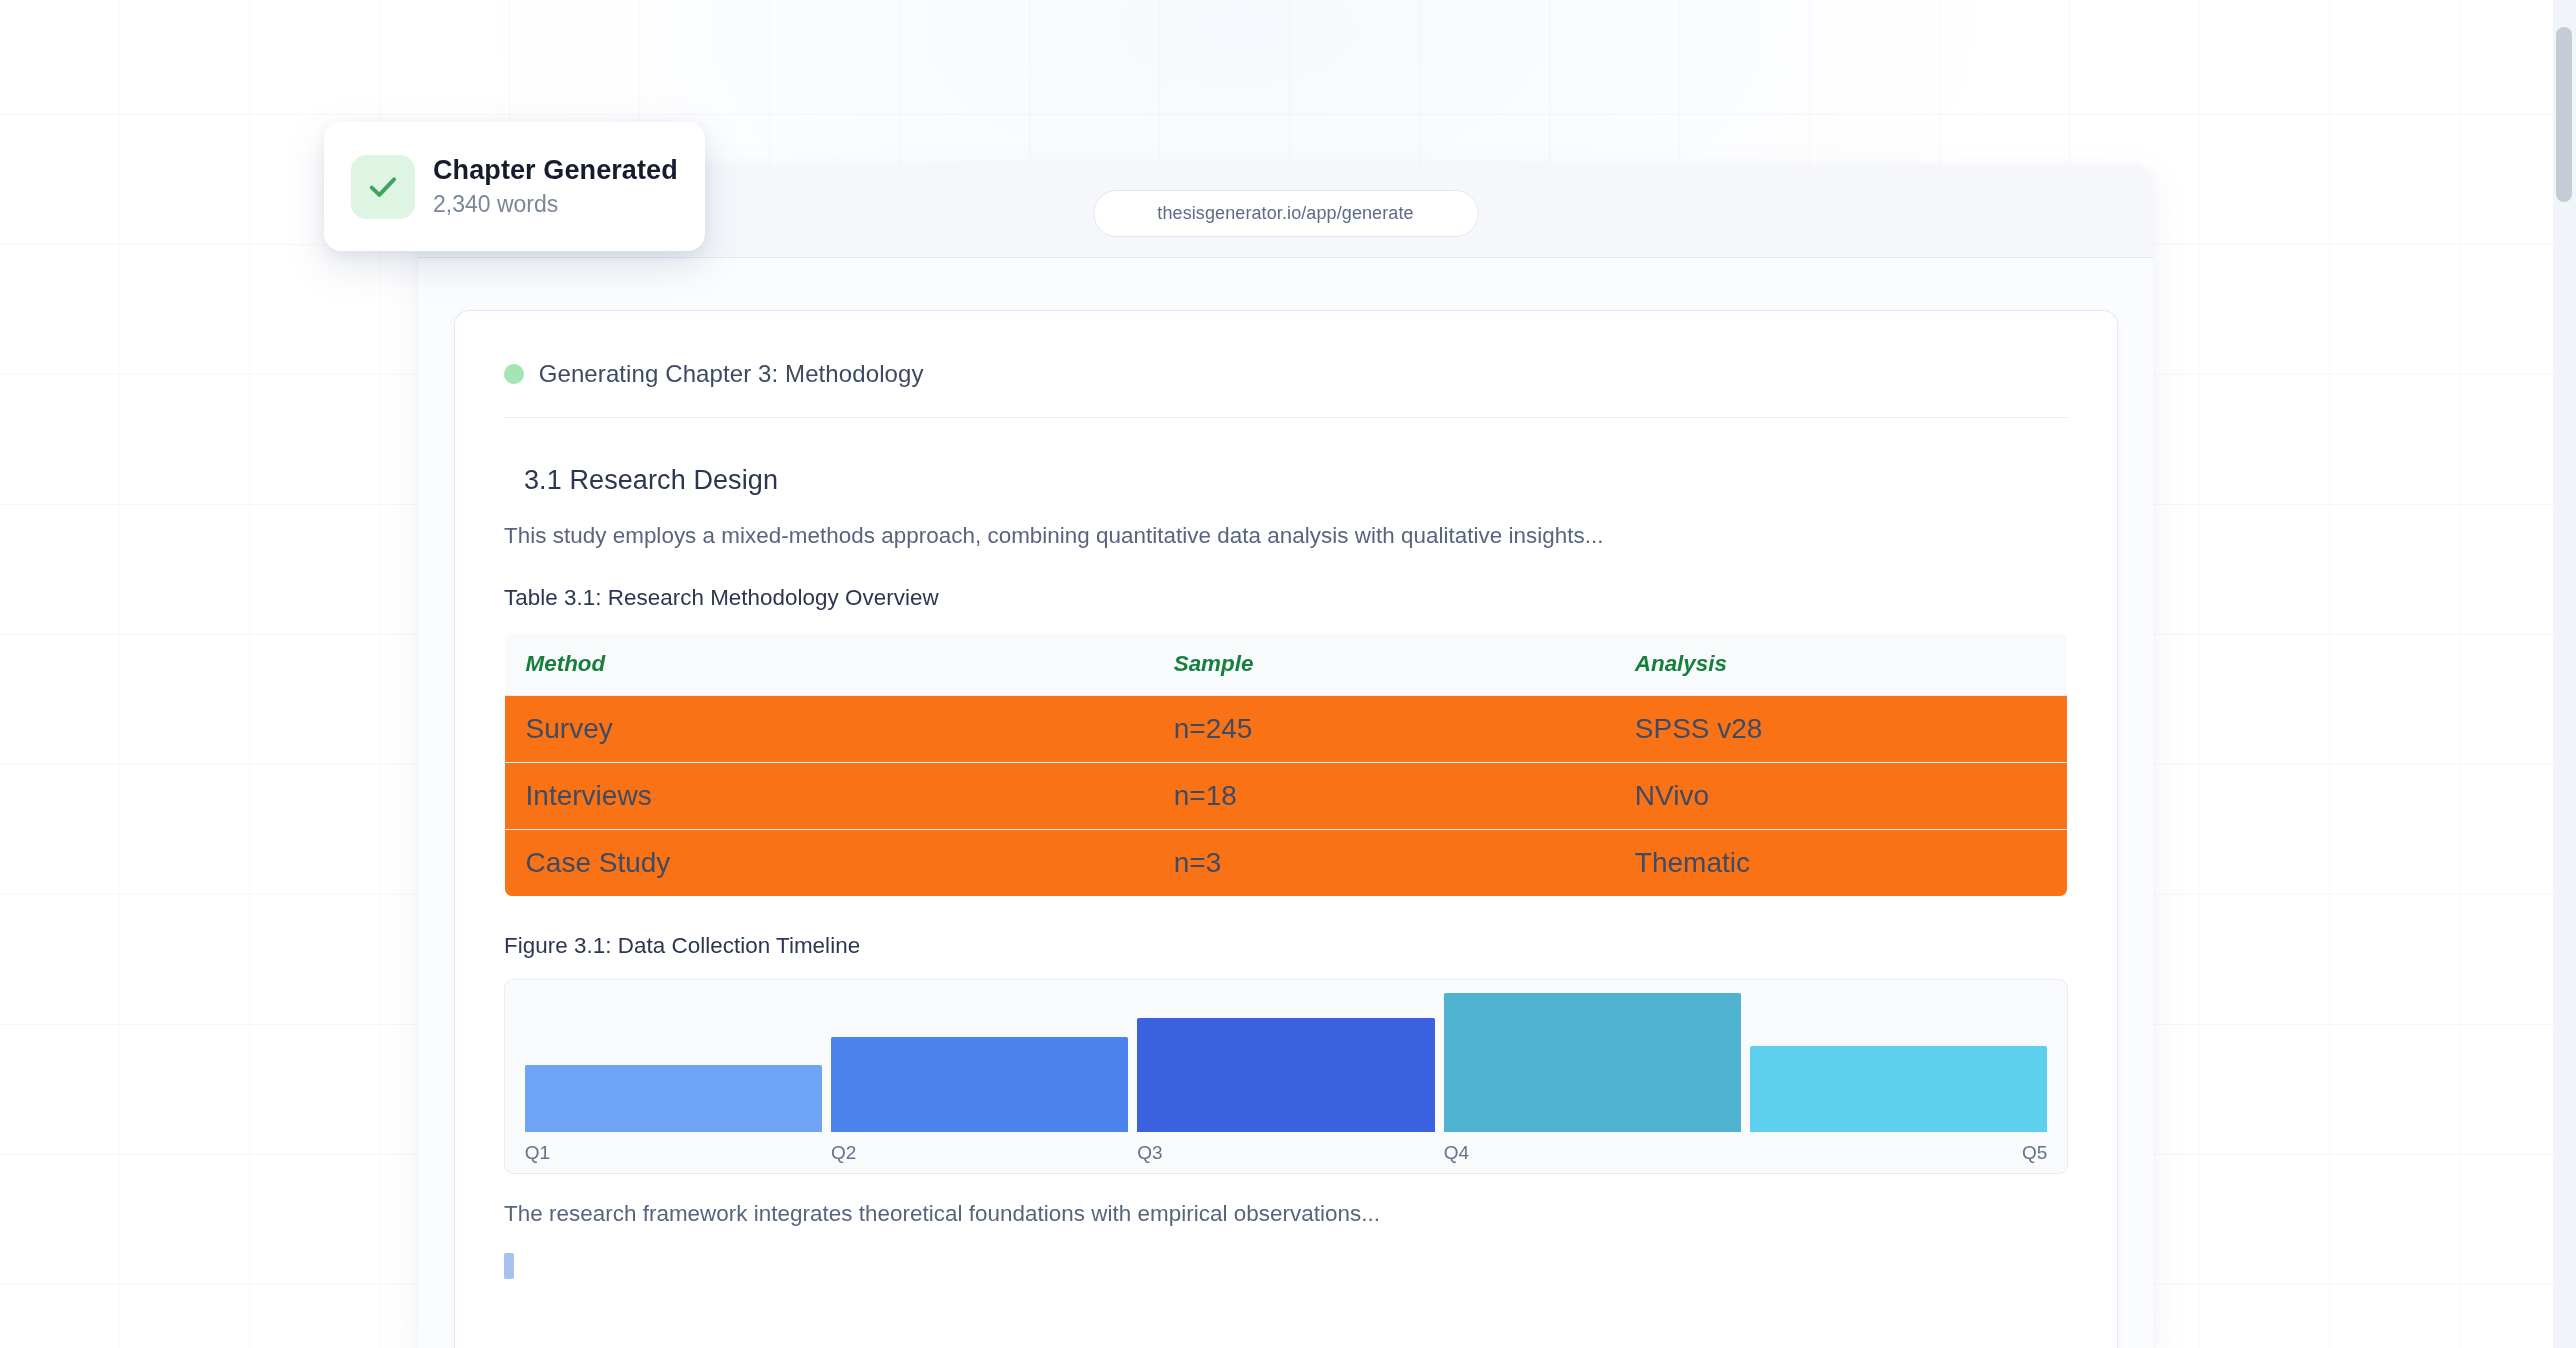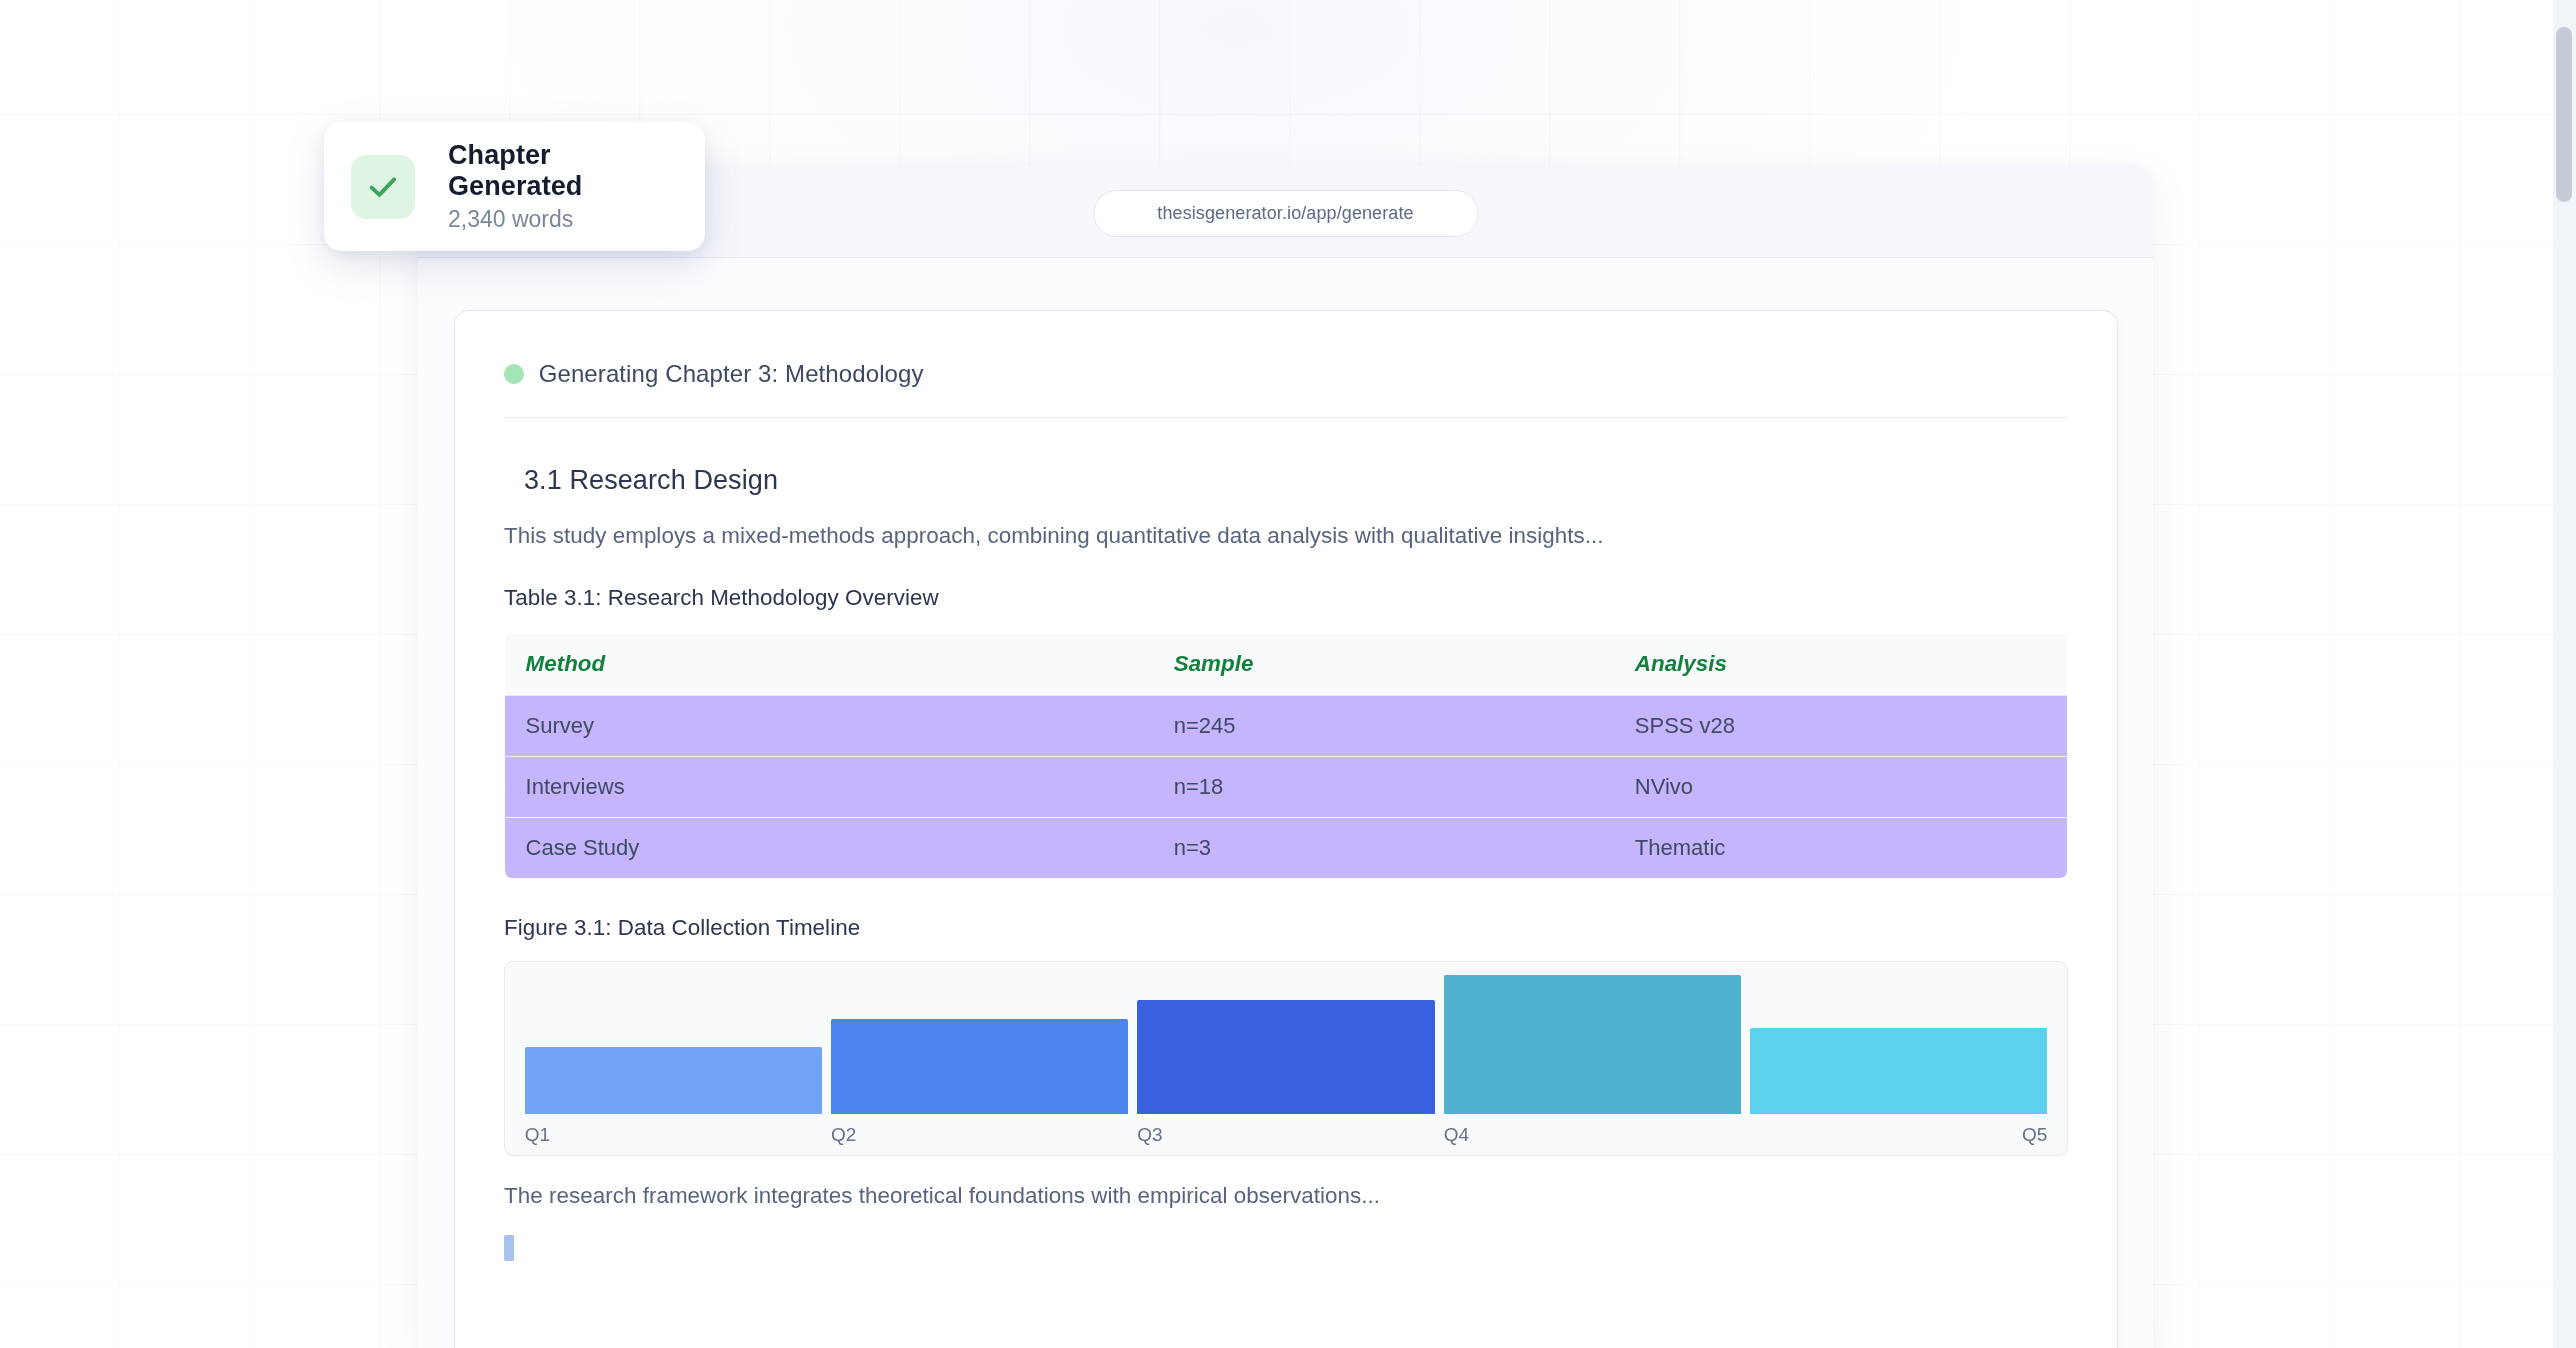--- a/index.html
+++ b/index.html
@@ -162,25 +162,25 @@
     background: #f9fafc;
     text-align: left;
     font-size: 22.4px;
     font-weight: bold;
     color: #15803d;
     padding: 18px 20.6px;
     border-bottom: 0.9px solid #e7ebf2;
     font-style: italic;
   }
   #methodology-table tbody td {
-    font-size: 22px;
+    font-size: 28px;
     color: #3f4a63;
     padding: 17px 20.6px;
     border-bottom: 0.9px solid #eef1f6;
-    background: #c4b5fd;
+    background: #f97316;
   }
   #methodology-table tbody tr:last-child td { border-bottom: none; }
   .col-method  { width: 41.5%; }
   .col-sample  { width: 29.5%; }
   .col-analysis{ width: 29%; }
 
   
   #figure-card {
     margin-top: 20.6px;
     height: 195px;
@@ -235,21 +235,21 @@
     left: 324px;
     top: 122px;
     width: 381px;
     height: 129px;
     background: #ffffff;
     border-radius: 17px;
     box-shadow: 0 14.3px 38px rgba(76,96,136,0.17),
                 0 3.6px 10.7px rgba(76,96,136,0.08);
     display: flex;
     align-items: center;
-    gap: 33px;
+    gap: 18px;
     padding: 0 27px;
     z-index: 40;
   }
   #toast-icon-badge {
     width: 64px;
     height: 64px;
     border-radius: 15px;
     background: #dff5e3;
     display: flex;
     align-items: center;

